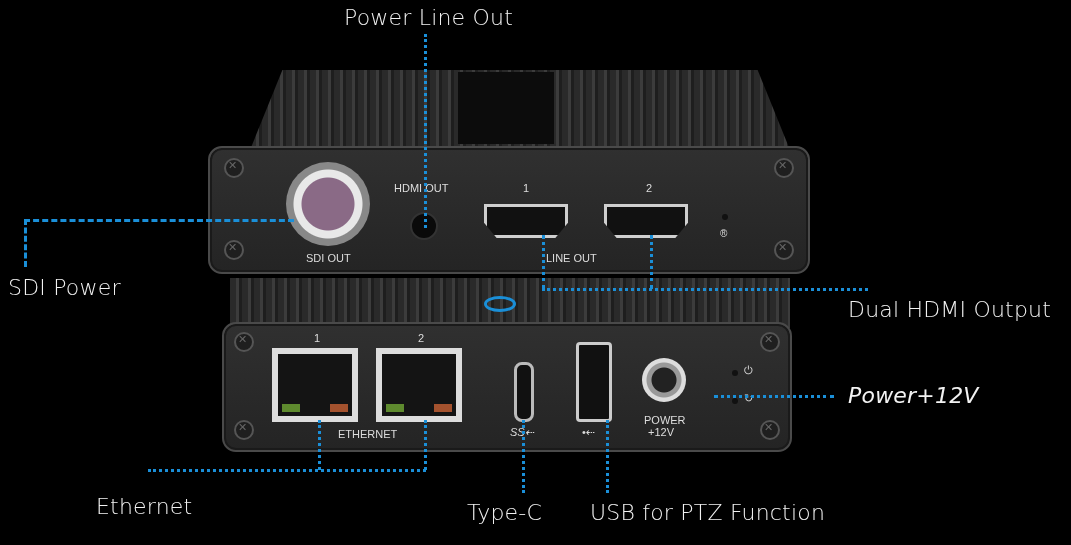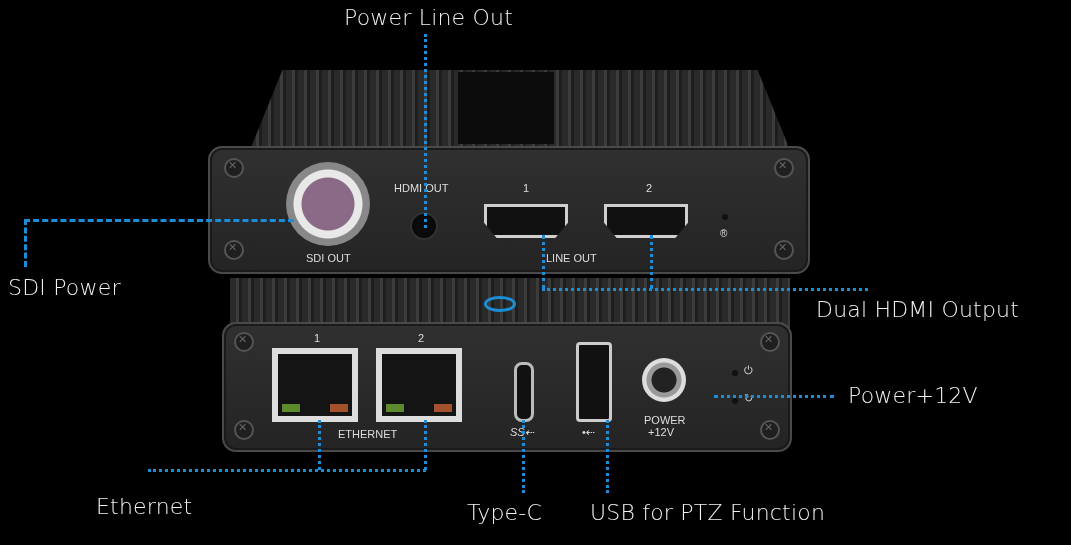--- a/index.html
+++ b/index.html
@@ -86,17 +86,17 @@
 <div class="dot-h" style="left:542px;top:288px;width:326px;"></div>
 <div class="dot-h" style="left:714px;top:395px;width:120px;"></div>
 <div class="dot-v" style="left:318px;top:420px;height:50px;"></div>
 <div class="dot-v" style="left:424px;top:420px;height:50px;"></div>
 <div class="dot-h" style="left:148px;top:469px;width:278px;"></div>
 <div class="dot-v" style="left:522px;top:420px;height:73px;"></div>
 <div class="dot-v" style="left:606px;top:420px;height:73px;"></div>
 
 <div class="label" style="left:344px;top:5px;">Power Line Out</div>
 <div class="label" style="left:8px;top:275px;">SDI Power</div>
-<div class="label" style="left:816px;top:297px;">Dual HDMI Output</div>
-<div class="label" style="left:848px;top:383px;">Power+12V</div>
+<div class="label" style="left:848px;top:297px;">Dual HDMI Output</div>
+<div class="label" style="left:848px;top:383px;font-style:italic;">Power+12V</div>
 <div class="label" style="left:96px;top:494px;">Ethernet</div>
 <div class="label" style="left:467px;top:500px;">Type-C</div>
 <div class="label" style="left:590px;top:500px;">USB for PTZ Function</div>
 
 </body></html>

